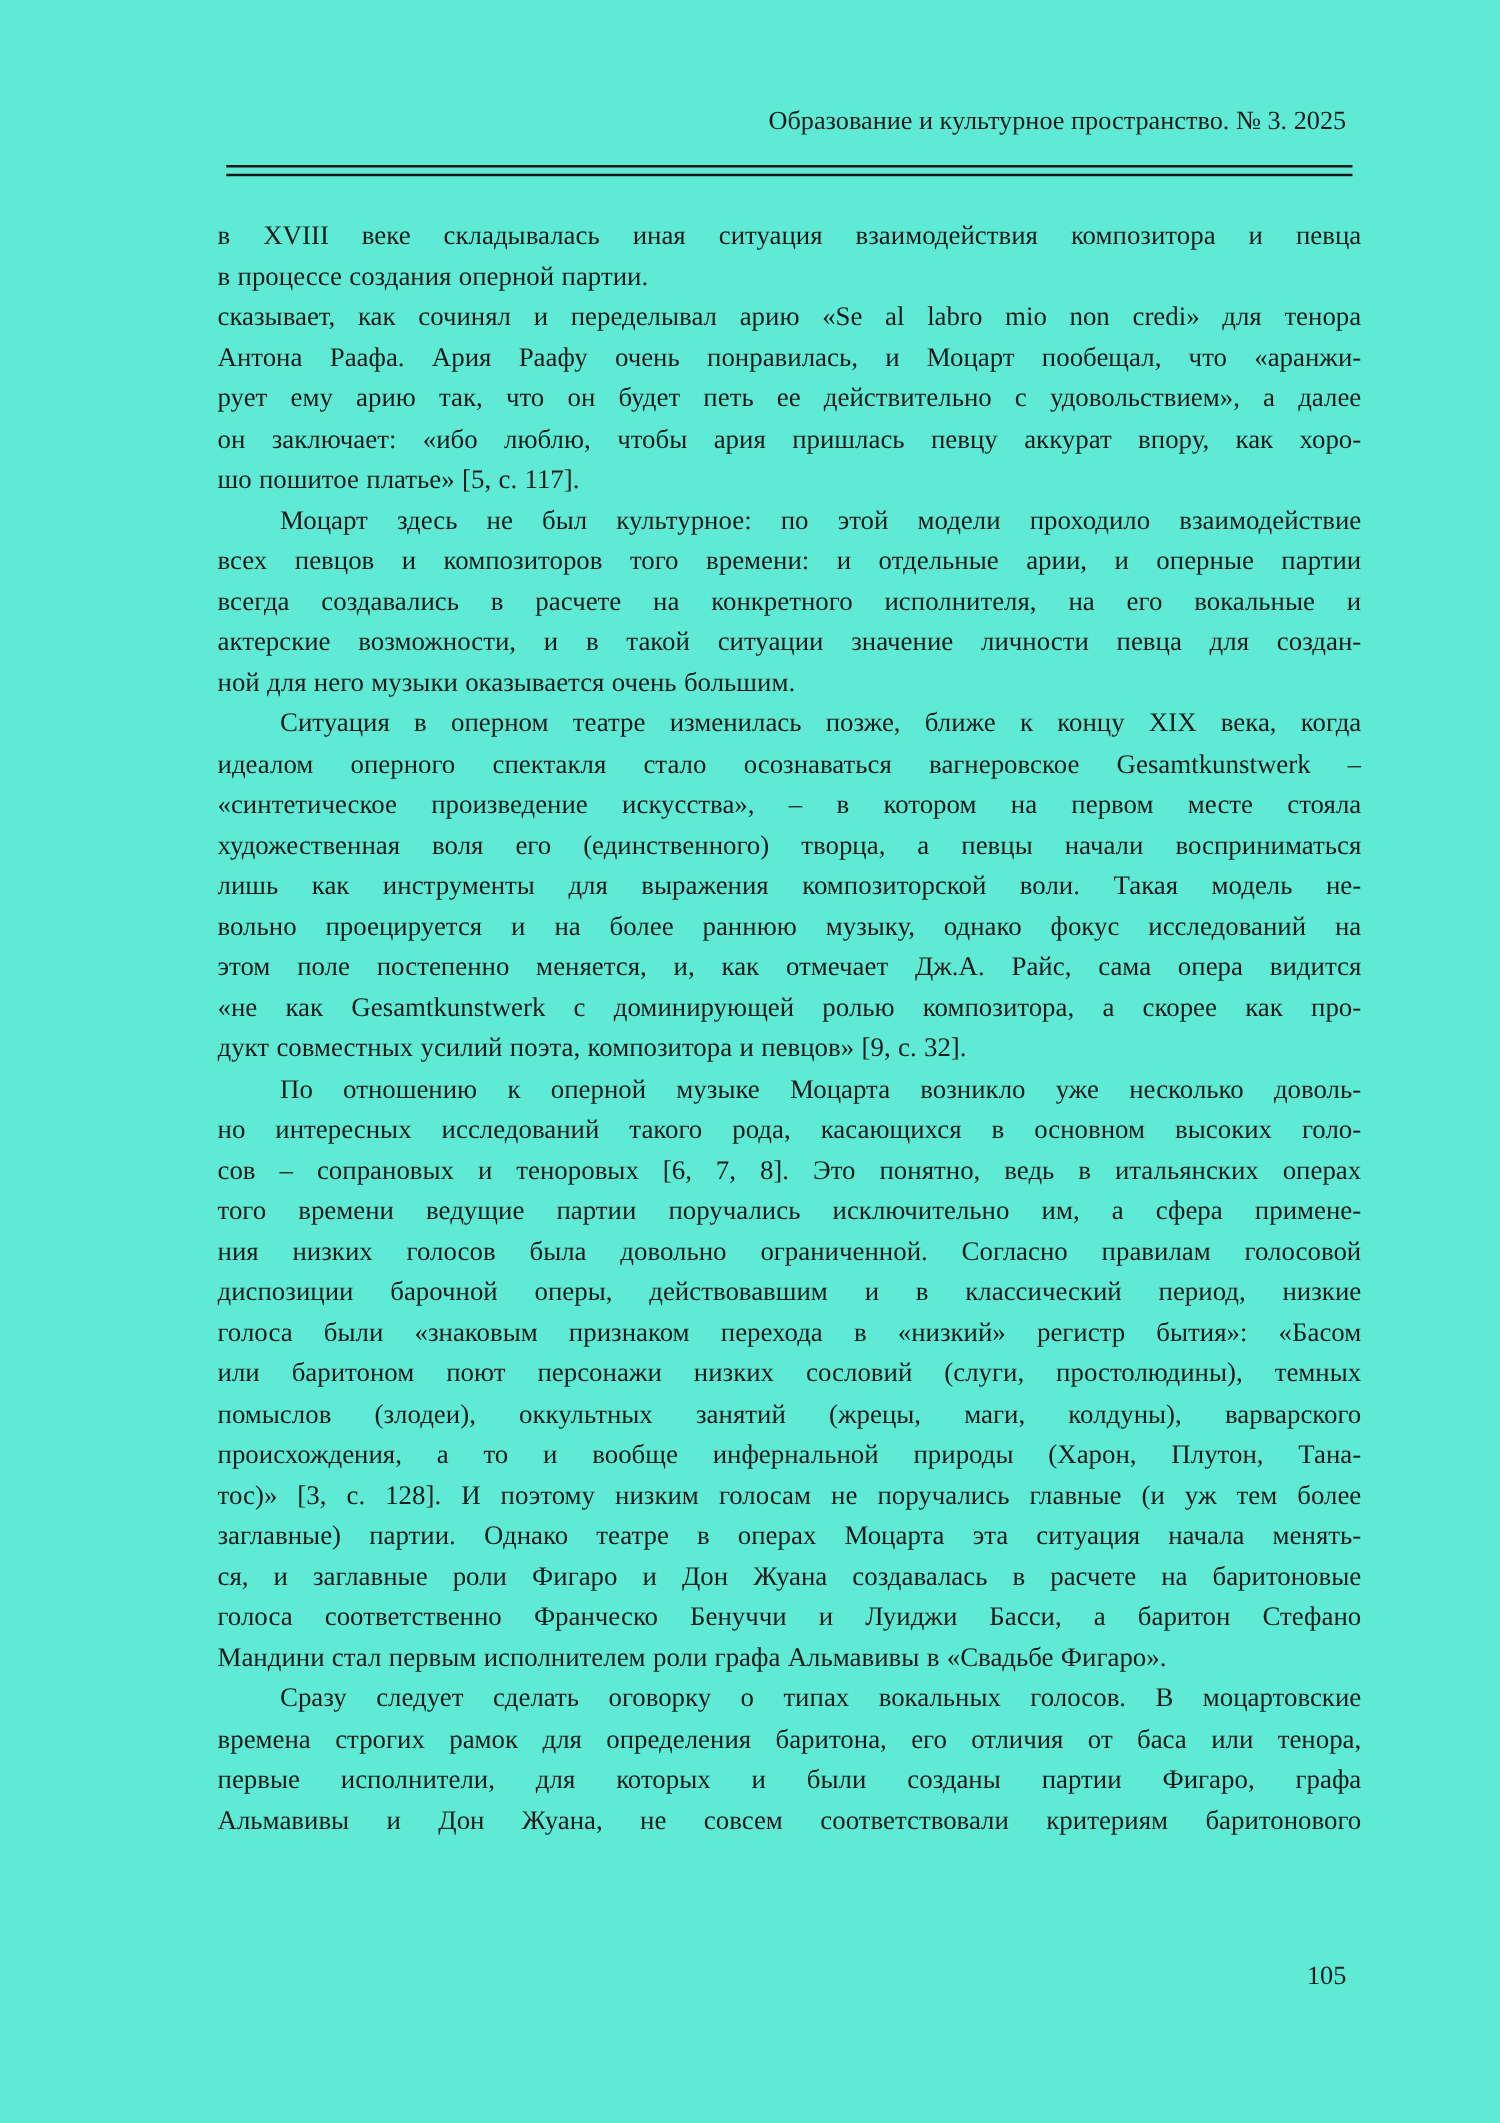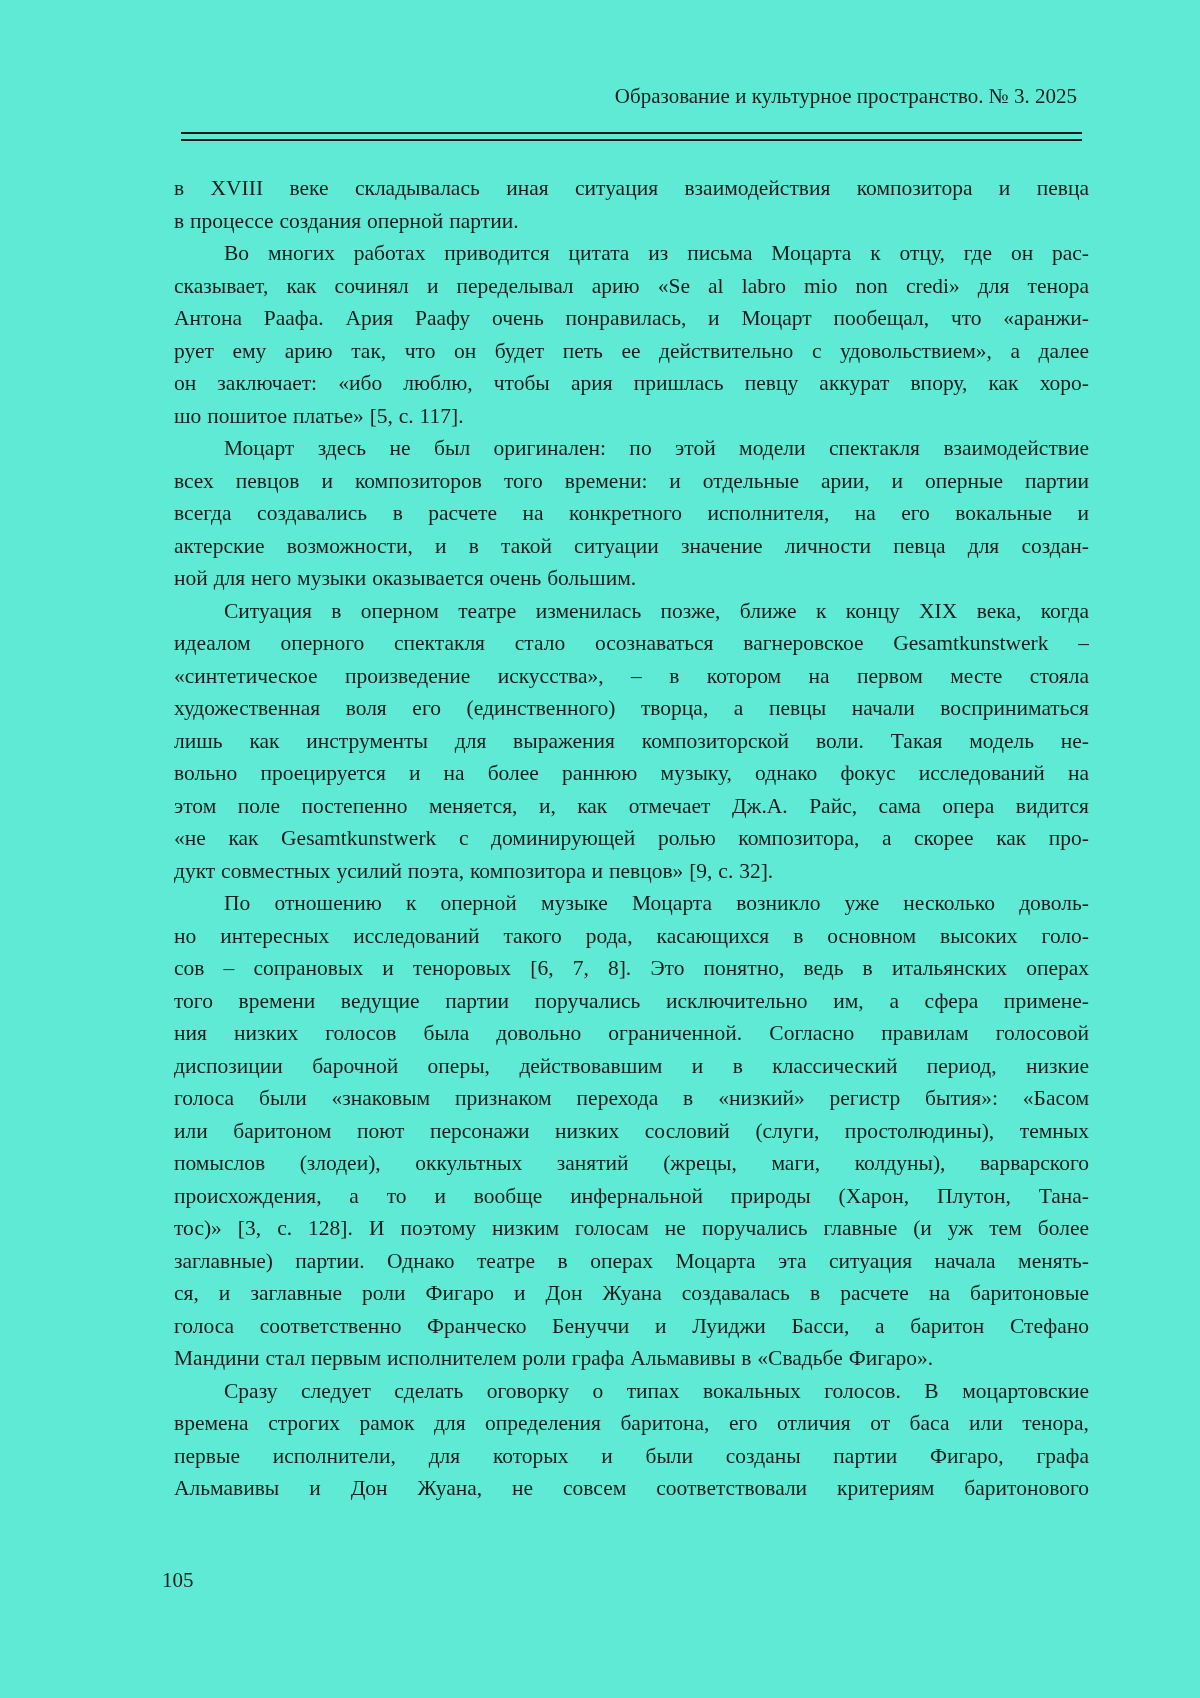--- a/index.html
+++ b/index.html
@@ -59,47 +59,46 @@
     text-indent: 50px;
   }
   .line.last {
     text-align-last: left;
   }
   .page-number {
     position: absolute;
     top: 1568px;
     left: 162px;
     width: 915px;
-    text-align: left;
+    text-align: right;
     font-size: 21px;
   }
 </style>
 </head>
 <body>
 
 <div class="page">
   <div class="running-header">Образование и культурное пространство. № 3. 2025</div>
 
   <div class="double-rule"></div>
 
   <div class="article-body">
       <div class="para">
         <div class="line">в XVIII веке складывалась иная ситуация взаимодействия композитора и певца</div>
         <div class="line last">в процессе создания оперной партии.</div>
       </div>
       <div class="para">
-        <div class="line indent">Во многих работах приводится цитата из письма Моцарта к отцу, где он рас-</div>
         <div class="line">сказывает, как сочинял и переделывал арию «Se al labro mio non credi» для тенора</div>
         <div class="line">Антона Раафа. Ария Раафу очень понравилась, и Моцарт пообещал, что «аранжи-</div>
         <div class="line">рует ему арию так, что он будет петь ее действительно с удовольствием», а далее</div>
         <div class="line">он заключает: «ибо люблю, чтобы ария пришлась певцу аккурат впору, как хоро-</div>
         <div class="line last">шо пошитое платье» [5, с. 117].</div>
       </div>
       <div class="para">
-        <div class="line indent">Моцарт здесь не был оригинален: по этой модели спектакля взаимодействие</div>
+        <div class="line indent">Моцарт здесь не был культурное: по этой модели проходило взаимодействие</div>
         <div class="line">всех певцов и композиторов того времени: и отдельные арии, и оперные партии</div>
         <div class="line">всегда создавались в расчете на конкретного исполнителя, на его вокальные и</div>
         <div class="line">актерские возможности, и в такой ситуации значение личности певца для создан-</div>
         <div class="line last">ной для него музыки оказывается очень большим.</div>
       </div>
       <div class="para">
         <div class="line indent">Ситуация в оперном театре изменилась позже, ближе к концу XIX века, когда</div>
         <div class="line">идеалом оперного спектакля стало осознаваться вагнеровское Gesamtkunstwerk –</div>
         <div class="line">«синтетическое произведение искусства», – в котором на первом месте стояла</div>
         <div class="line">художественная воля его (единственного) творца, а певцы начали восприниматься</div>

